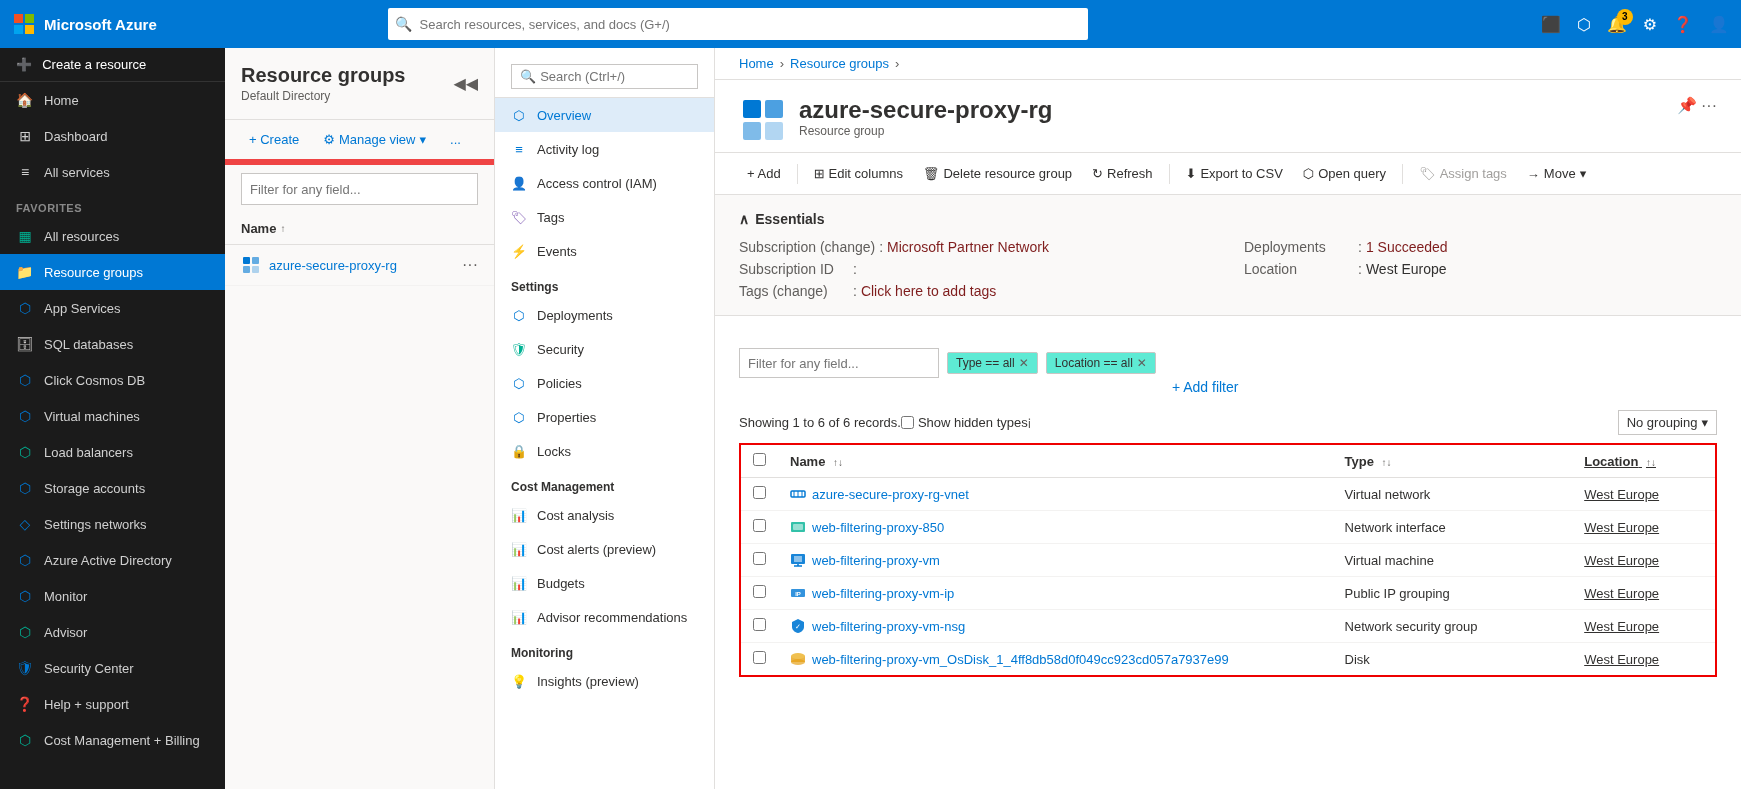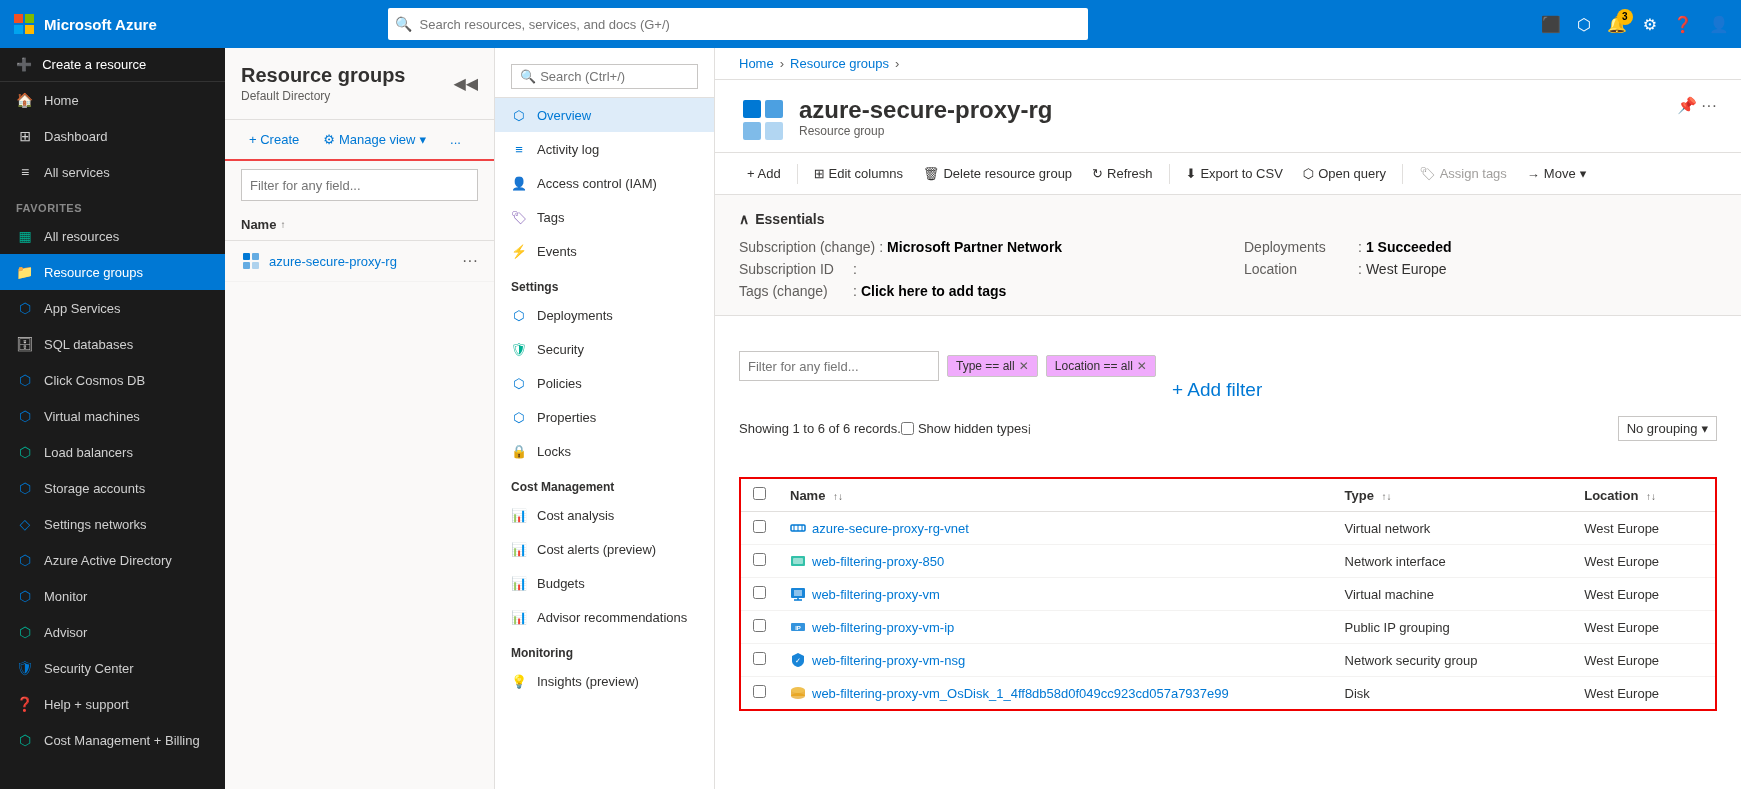--- a/index.html
+++ b/index.html
@@ -25,21 +25,21 @@
     .sidebar-item { display: flex; align-items: center; gap: 10px; padding: 9px 16px; cursor: pointer; font-size: 13px; }
     .sidebar-item.active { background: #0078d4; color: white; }
     .sidebar-section-label { font-size: 11px; font-weight: 700; color: #888; padding: 12px 16px 4px; letter-spacing: 0.5px; text-transform: uppercase; }
     .sidebar-icon { width: 18px; height: 18px; display: flex; align-items: center; justify-content: center; font-size: 14px; flex-shrink: 0; }
 
     
     .rg-panel { width: 270px; background: #faf9f8; border-right: 1px solid #e1dfdd; display: flex; flex-direction: column; flex-shrink: 0; }
     .rg-panel-header { padding: 16px; border-bottom: 1px solid #e1dfdd; }
     .rg-panel-title { font-size: 20px; font-weight: 600; color: #323130; }
     .rg-panel-subtitle { font-size: 12px; color: #605e5c; margin-top: 2px; }
-    .rg-panel-toolbar { display: flex; align-items: center; gap: 8px; padding: 8px 16px; border-bottom: 2px solid #ef4444; }
+    .rg-panel-toolbar { display: flex; align-items: center; gap: 8px; padding: 8px 16px; border-bottom: 6px solid #ef4444; }
     .btn-small { display: flex; align-items: center; gap: 4px; padding: 4px 8px; background: transparent; border: none; cursor: pointer; font-size: 13px; color: #0078d4; }
     .rg-filter { padding: 8px 16px; }
     .rg-filter input { width: 100%; height: 32px; border: 1px solid #c8c6c4; padding: 0 8px; font-size: 13px; }
     .rg-column-header { display: flex; align-items: center; padding: 8px 16px; font-size: 13px; font-weight: 600; color: #323130; border-bottom: 1px solid #e1dfdd; }
     .sort-icon { font-size: 10px; margin-left: 4px; color: #605e5c; }
     .rg-list { overflow-y: auto; flex: 1; }
     .rg-list-item { display: flex; align-items: center; padding: 10px 16px; border-bottom: 1px solid #f3f2f1; cursor: pointer; gap: 8px; }
     .rg-item-icon { width: 20px; height: 20px; flex-shrink: 0; }
     .rg-item-name { color: #0078d4; font-size: 13px; flex: 1; }
     .rg-item-dots { color: #605e5c; font-size: 16px; cursor: pointer; }
@@ -68,46 +68,46 @@
     .toolbar-separator { width: 1px; height: 20px; background: #e1dfdd; margin: 0 4px; }
 
     
     .essentials { padding: 16px 24px; border-bottom: 1px solid #e1dfdd; background: #faf9f8; }
     .essentials-title { font-size: 14px; font-weight: 600; display: flex; align-items: center; gap: 6px; margin-bottom: 12px; }
     .essentials-grid { display: grid; grid-template-columns: 1fr 1fr; gap: 6px 32px; }
     .essentials-row { display: flex; align-items: baseline; gap: 4px; font-size: 14px; }
     .essentials-label { color: #605e5c; min-width: 110px; }
     .essentials-colon { color: #605e5c; }
     .essentials-value { color: #323130; }
-    .essentials-link { color: #000000; text-decoration: none; cursor: pointer; font-weight: bold; }
+    .essentials-link { color: #7f1d1d; text-decoration: none; cursor: pointer; }
 
     
     .filter-bar { display: flex; align-items: center; gap: 8px; padding: 12px 24px 8px; flex-wrap: wrap; }
     .filter-input { height: 30px; border: 1px solid #c8c6c4; padding: 0 8px; font-size: 13px; min-width: 200px; }
-    .filter-tag { display: flex; align-items: center; gap: 4px; padding: 3px 8px; background: #f0abfc; border: 1px solid #c8c6c4; font-size: 12px; border-radius: 2px; }
+    .filter-tag { display: flex; align-items: center; gap: 4px; padding: 3px 8px; background: #5eead4; border: 1px solid #c8c6c4; font-size: 12px; border-radius: 2px; }
     .filter-tag-x { cursor: pointer; color: #605e5c; }
-    .filter-add-btn { display: flex; align-items: center; gap: 4px; padding: 3px 8px; font-size: 19px; color: #0078d4; cursor: pointer; background: transparent; border: none; margin-top: 48px; }
+    .filter-add-btn { display: flex; align-items: center; gap: 4px; padding: 3px 8px; font-size: 14px; color: #0078d4; cursor: pointer; background: transparent; border: none; margin-top: 48px; }
 
     
     .records-bar { display: flex; align-items: center; justify-content: space-between; padding: 4px 24px 8px; }
     .records-text { font-size: 13px; color: #323130; display: flex; align-items: center; }
     .records-text input[type=checkbox] { margin-right: 4px; }
     .grouping-select { display: flex; align-items: center; gap: 4px; border: 1px solid #c8c6c4; padding: 4px 8px; font-size: 13px; cursor: pointer; background: white; }
 
     
-    .resource-table { flex: 1; overflow: auto; padding: 0 24px 16px; margin-top: 28px; }
+    .resource-table { flex: 1; overflow: auto; padding: 0 24px 16px; }
     .rtable { width: 100%; border-collapse: collapse; border: 2px solid #e00; }
     .rtable th { text-align: left; padding: 8px 12px; font-size: 13px; font-weight: 600; color: #323130; border-bottom: 1px solid #e1dfdd; white-space: nowrap; }
     .rtable td { padding: 8px 12px; font-size: 13px; border-bottom: 1px solid #f3f2f1; vertical-align: middle; }
     .rtable .resource-link { color: #0078d4; text-decoration: none; display: flex; align-items: center; gap: 6px; cursor: pointer; }
     .rtable .resource-icon-sm { width: 16px; height: 16px; flex-shrink: 0; }
     .col-check { width: 32px; }
     .col-name { min-width: 350px; }
     .col-type { min-width: 200px; }
-    .col-location { min-width: 120px; }
+    .col-location { min-width: 120px; text-decoration: underline; }
 
     
     .breadcrumb { padding: 8px 24px; font-size: 13px; display: flex; align-items: center; gap: 6px; border-bottom: 1px solid #e1dfdd; }
     .breadcrumb a { color: #0078d4; text-decoration: none; cursor: pointer; }
     .breadcrumb-sep { color: #605e5c; }
 
     .sidebar-scroll { overflow-y: auto; flex: 1; }
   </style>
 </head>
 <body>

